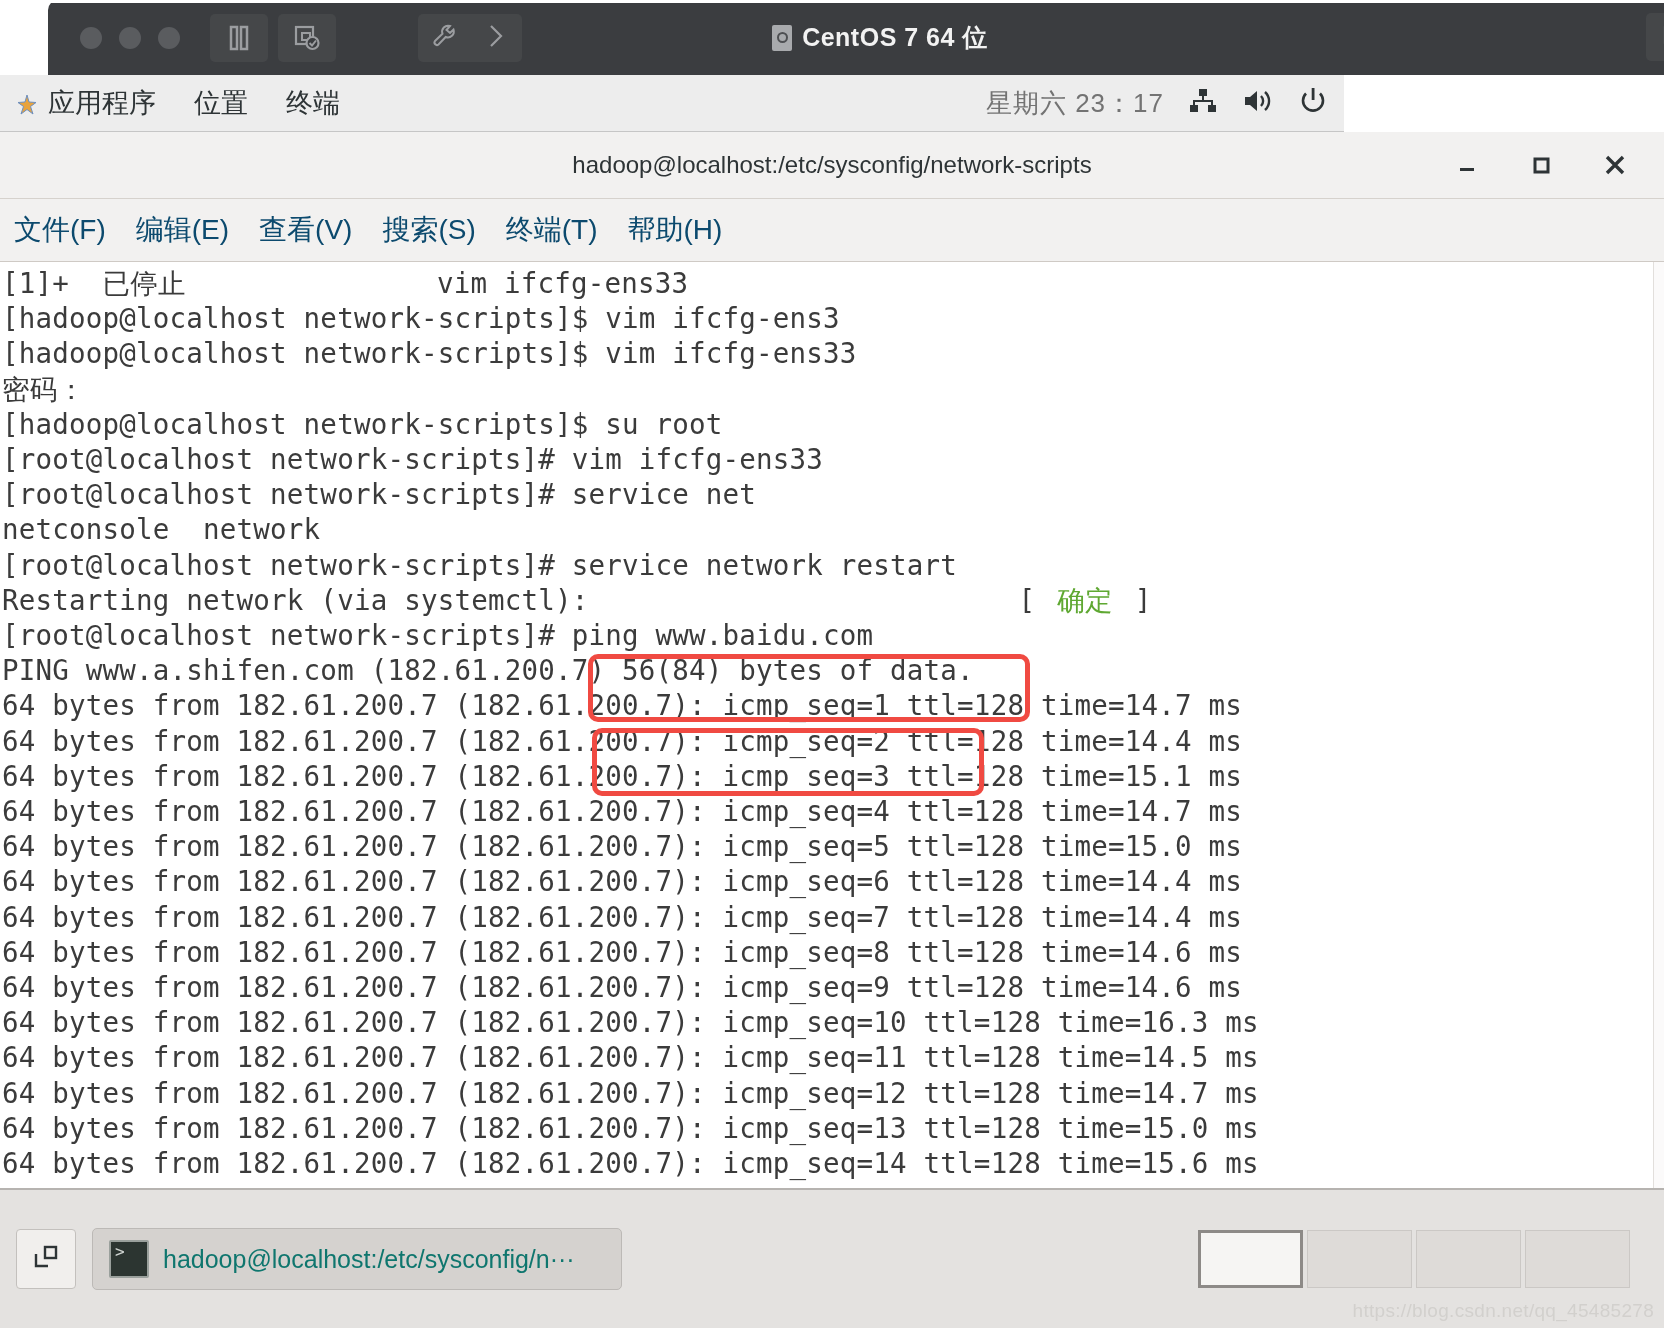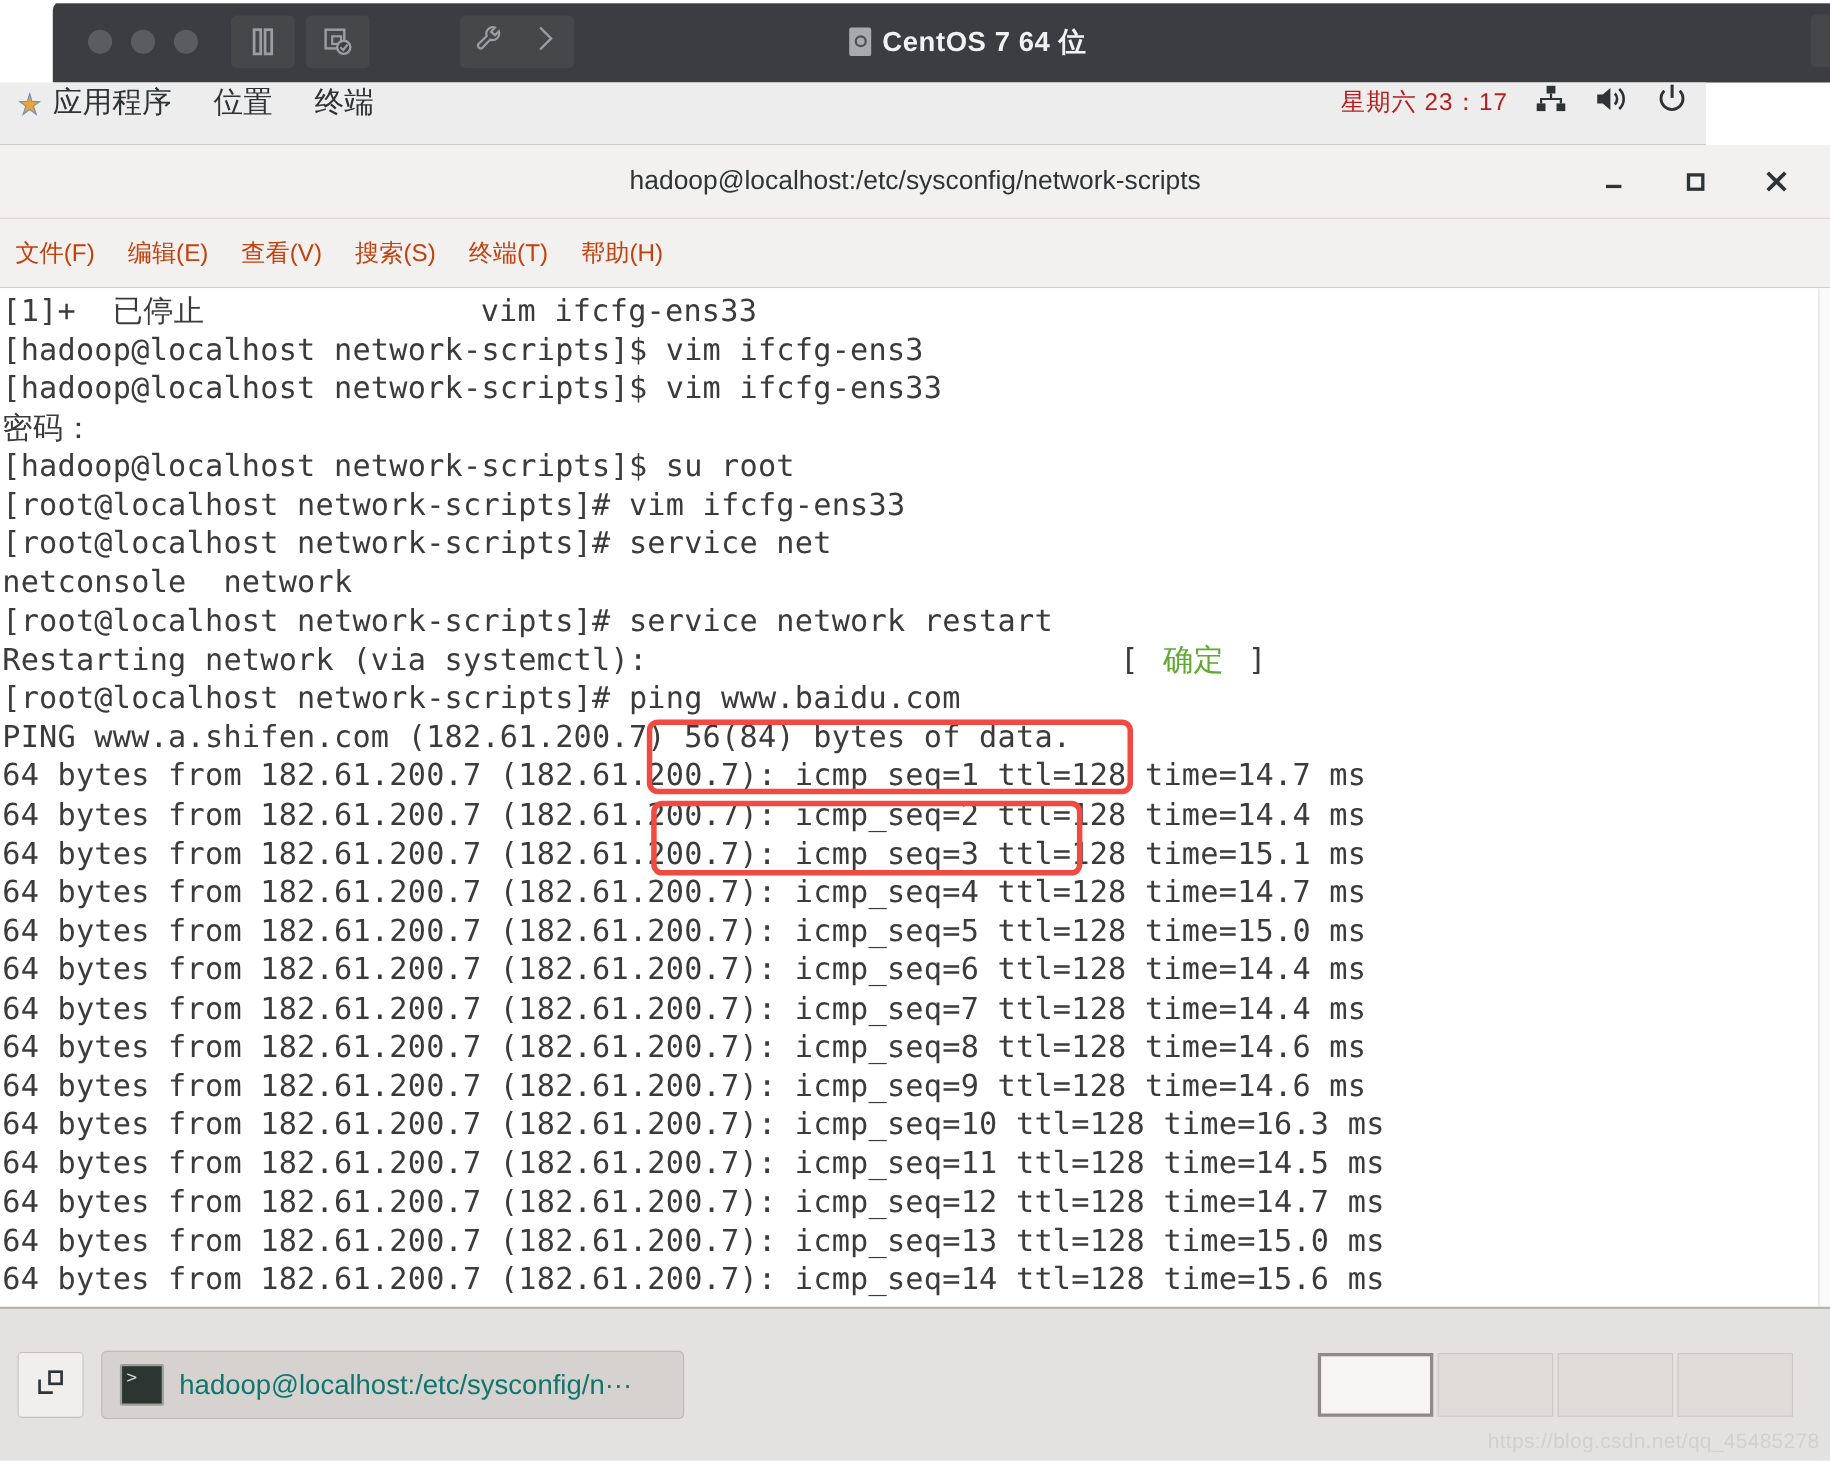--- a/index.html
+++ b/index.html
@@ -108,25 +108,25 @@
     width: 52px; height: 48px;
     background: #454749;
     border-radius: 5px;
     display: flex; align-items: center; justify-content: center;
   }
 
   
   .gnome-panel {
     position: absolute;
     left: 0; top: 75px;
-    width: 1551px; height: 57px;
+    width: 1344px; height: 57px;
     background: #ededed;
     border-bottom: 1px solid #c6c6c6;
     display: flex;
-    align-items: flex-start;
+    align-items: center;
     box-sizing: border-box;
     padding: 0 16px;
   }
   .gnome-menu-item {
     font-size: 27px;
     color: #2e3436;
     margin-right: 38px;
     display: flex;
     align-items: center;
     gap: 10px;
@@ -136,22 +136,22 @@
     position: relative;
     flex: 0 0 auto;
   }
   .panel-right {
     margin-left: auto;
     display: flex;
     align-items: center;
     gap: 24px;
   }
   .panel-clock {
-    font-size: 22px;
-    color: #b91c1c;
+    font-size: 26px;
+    color: #737373;
     letter-spacing: 1px;
   }
 
   
   .term-window {
     position: absolute;
     left: 0; top: 132px;
     width: 1664px;
     height: 1056px;
     background: #f6f5f4;
@@ -189,22 +189,22 @@
   .term-menubar {
     height: 63px;
     background: #f2f1f0;
     border-bottom: 1px solid #cfcac5;
     display: flex;
     align-items: center;
     padding-left: 14px;
     box-sizing: border-box;
   }
   .term-menu-item {
-    font-size: 22px;
-    color: #c2410c;
+    font-size: 28px;
+    color: #0c4a6e;
     margin-right: 30px;
     white-space: nowrap;
   }
 
   
   .term-body {
     position: relative;
     background: #ffffff;
     height: 1142px;
     overflow: hidden;

